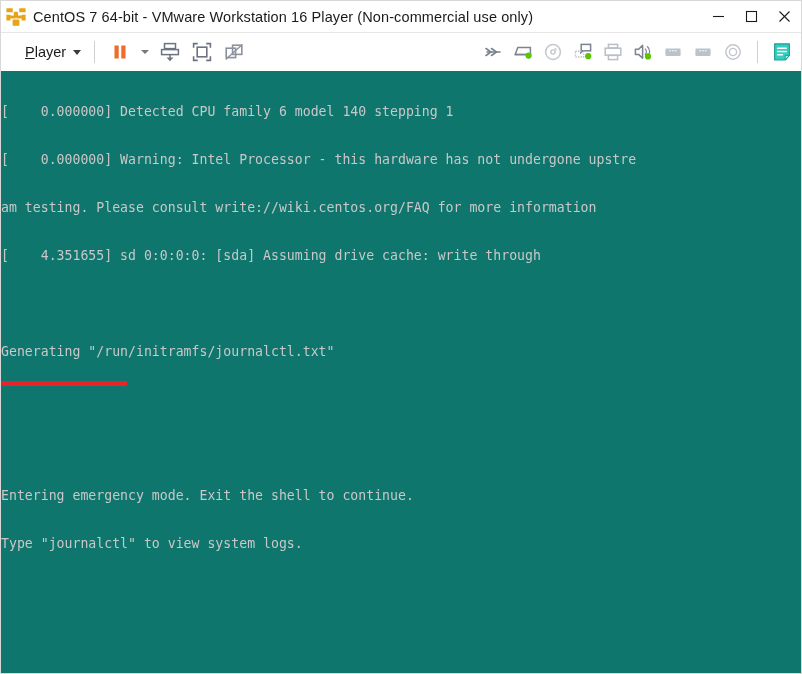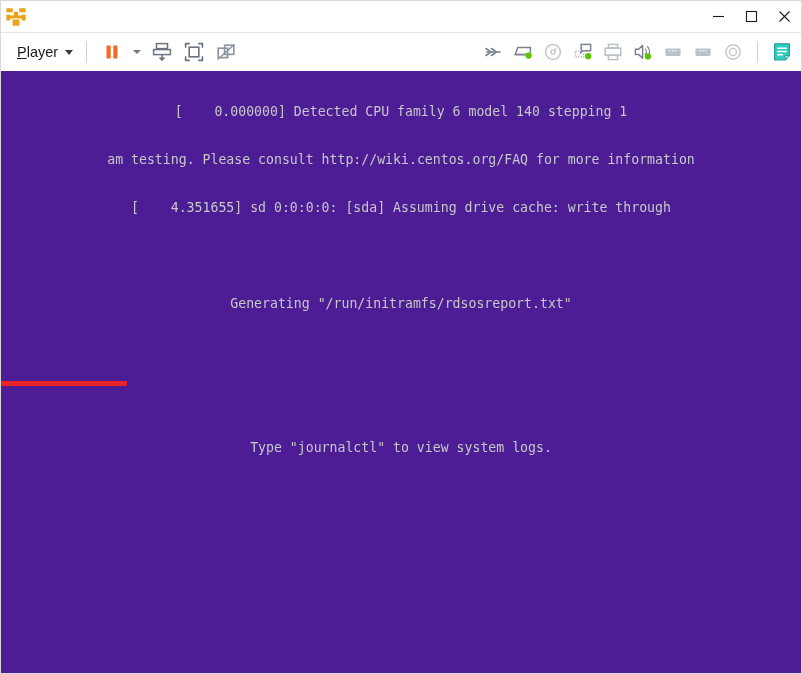--- a/index.html
+++ b/index.html
@@ -74,21 +74,21 @@
     min-height: 38px;
     background: #ffffff;
     display: flex;
     align-items: center;
     position: relative;
   }
   .player-menu {
     display: flex;
     align-items: center;
     gap: 7px;
-    margin-left: 12px;
+    margin-left: 20px;
     padding: 3px 4px;
     cursor: default;
   }
   .player-label {
     font-size: 14.5px;
     color: #1b1b1b;
   }
   .player-label u { text-decoration: underline; }
   .caret {
     width: 0; height: 0;
@@ -125,25 +125,24 @@
     top: 0;
     height: 38px;
     display: flex;
     align-items: center;
   }
   .tb-right .tb-btn { width: 30px; }
 
   
   .screen {
     flex: 1 1 auto;
-    background: #4c1d95;
+    background: #0f766e;
     position: relative;
     overflow: hidden;
     padding: 0;
-    text-align: center;
   }
   .console {
     position: absolute;
     left: 0;
     top: 1px;
     right: 0;
     font-family: "DejaVu Sans Mono", "Liberation Mono", monospace;
     font-size: 13.2px;
     line-height: 16px;
     color: #c8c8c8;
@@ -178,20 +177,21 @@
         <rect x="1.5" y="2.5" width="7" height="4.4" rx="0.6"></rect>
         <rect x="15.5" y="2.5" width="7" height="4.4" rx="0.6"></rect>
         <rect x="9.6" y="6.4" width="4.6" height="7" rx="0.6"></rect>
         <rect x="1.5" y="9.6" width="4.4" height="6.2" rx="0.6"></rect>
         <rect x="18.1" y="9.6" width="4.4" height="6.2" rx="0.6"></rect>
         <rect x="8.3" y="14.6" width="7.4" height="7" rx="0.6"></rect>
         <rect x="5.2" y="10.4" width="5.2" height="3.2"></rect>
         <rect x="13.6" y="10.4" width="5.2" height="3.2"></rect>
       </g>
     </svg>
+    <span class="title-text">CentOS 7 64-bit - VMware Workstation 16 Player (Non-commercial use only)</span>
 
     <div class="win-controls">
       <div class="win-btn">
         <svg width="13" height="13" viewBox="0 0 13 13">
           <line x1="1" y1="6.5" x2="12" y2="6.5" stroke="#1b1b1b" stroke-width="1.1"></line>
         </svg>
       </div>
       <div class="win-btn">
         <svg width="13" height="13" viewBox="0 0 13 13">
           <rect x="1.5" y="1.5" width="10" height="10" fill="none" stroke="#1b1b1b" stroke-width="1.1"></rect>
@@ -357,26 +357,28 @@
           </g>
         </svg>
       </div>
 
     </div>
   </div>
 
   <div class="screen">
     <div class="console">
       <div class="line">[    0.000000] Detected CPU family 6 model 140 stepping 1</div>
-      <div class="line">am testing. Please consult http://wiki.centos.org/FAQ for more information</div>
+      <div class="line">[    0.000000] Warning: Intel Processor - this hardware has not undergone upstre</div>
+      <div class="line">am testing. Please consult write://wiki.centos.org/FAQ for more information</div>
       <div class="line">[    4.351655] sd 0:0:0:0: [sda] Assuming drive cache: write through</div>
       <div class="line blank"></div>
-      <div class="line">Generating "/run/initramfs/rdsosreport.txt"</div>
+      <div class="line">Generating "/run/initramfs/journalctl.txt"</div>
       <div class="line blank"></div>
       <div class="line blank"></div>
+      <div class="line">Entering emergency mode. Exit the shell to continue.</div>
       <div class="line">Type "journalctl" to view system logs.</div>
       
       
       
     </div>
     <div class="annotation-underline"></div>
   </div>
 
 </div>
 

